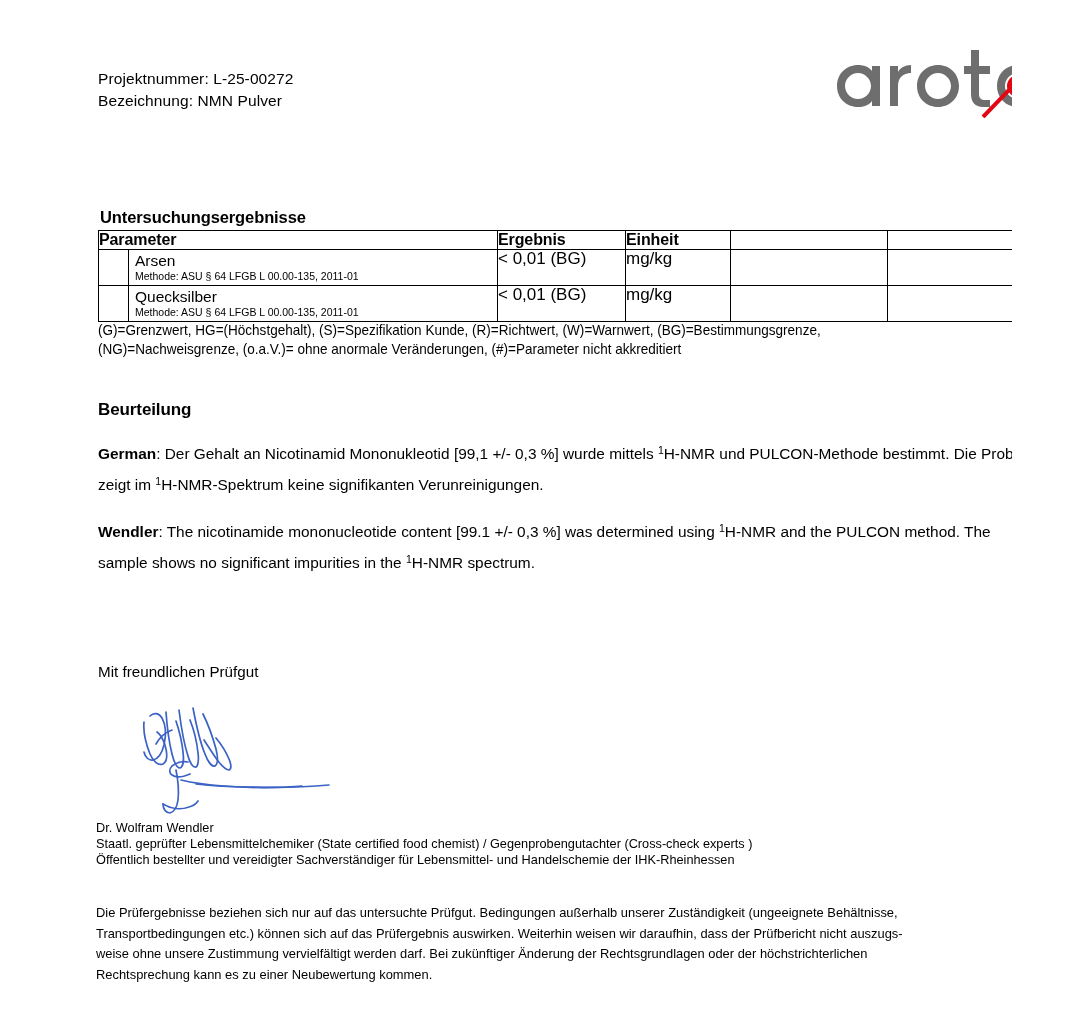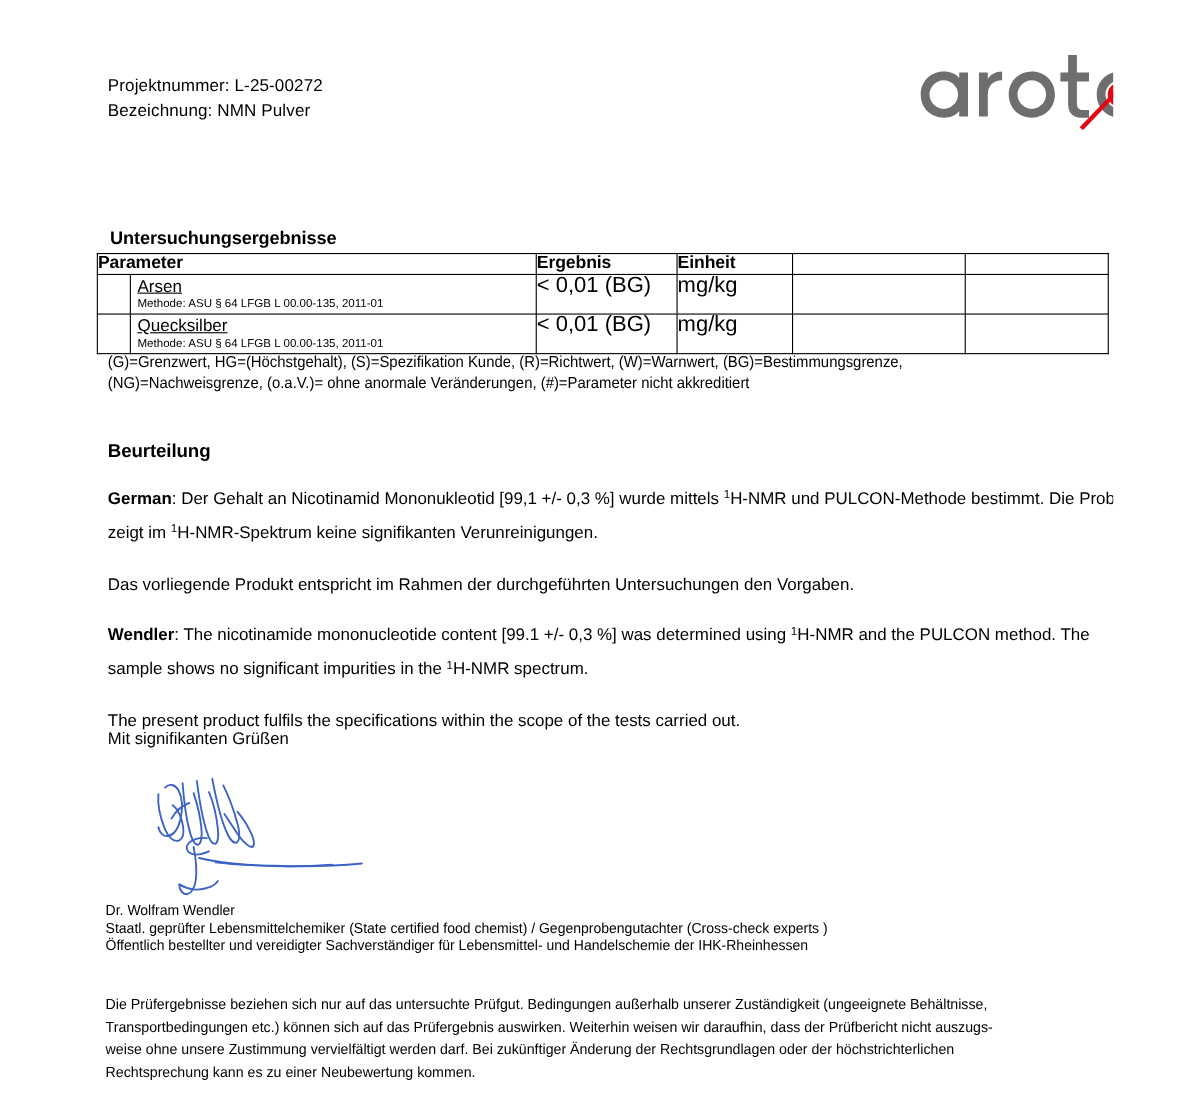--- a/index.html
+++ b/index.html
@@ -48,21 +48,21 @@
     font-weight: bold;
     font-size: 16.5px;
     letter-spacing: -0.1px;
   }
   .heading-results { left: 100px; top: 208px; }
   .heading-assessment { left: 98px; top: 400px; font-size: 17px; }
 
   
   .results-table {
     position: absolute;
-    left: 88px;
+    left: 98px;
     top: 230px;
     width: 919px;
     border-collapse: collapse;
     table-layout: fixed;
     padding-left: 47px;
   }
   .results-table td, .results-table th {
     border: 1.4px solid #000000;
     padding: 0;
     vertical-align: top;
@@ -79,31 +79,30 @@
     font-weight: bold;
     font-size: 16px;
     padding: 2px 0 3px 6px;
     letter-spacing: -0.1px;
   }
   .td-param-name {
     font-size: 15.5px;
     line-height: 18px;
     padding: 2px 0 0 6px;
     white-space: nowrap;
-    text-decoration: underline;
   }
   .td-method {
     font-size: 10.5px;
     line-height: 13px;
     padding: 0 0 2px 6px;
     font-weight: normal;
     white-space: nowrap;
   }
   .td-plain {
-    font-size: 20px;
+    font-size: 17px;
     padding: 3px 0 0 6px;
     white-space: nowrap;
     line-height: 18px;
   }
   .cell-empty { padding: 0; }
 
   
   .table-legend {
     position: absolute;
     left: 98px;
@@ -256,28 +255,26 @@
   <div class="table-legend">
     <div>(G)=Grenzwert, HG=(Höchstgehalt), (S)=Spezifikation Kunde, (R)=Richtwert, (W)=Warnwert, (BG)=Bestimmungsgrenze,</div>
     <div>(NG)=Nachweisgrenze, (o.a.V.)= ohne anormale Veränderungen, (#)=Parameter nicht akkreditiert</div>
   </div>
 
   <div class="section-heading heading-assessment">Beurteilung</div>
 
   <div class="assessment">
     <p class="tight"><span class="lang-label">German</span><span>: Der Gehalt an Nicotinamid Mononukleotid [99,1 +/- 0,3 %] wurde mittels </span><sup class="iso">1</sup><span>H-NMR und PULCON-Methode bestimmt. Die Probe zeigt im </span><sup class="iso">1</sup><span>H-NMR-Spektrum keine signifikanten Verunreinigungen.</span></p>
 
-    <p>Das vorliegende Produkt entspricht im Rahmen der durchgeführten Untersuchungen den Vorgaben.</p>
 
     <p class="tight"><span class="lang-label">Wendler</span><span>: The nicotinamide mononucleotide content [99.1 +/- 0,3 %] was determined using </span><sup class="iso">1</sup><span>H-NMR and the PULCON method. The sample shows no significant impurities in the </span><sup class="iso">1</sup><span>H-NMR spectrum.</span></p>
 
-    <p>The present product fulfils the specifications within the scope of the tests carried out.</p>
-  </div>
-
-  <div class="closing">Mit signifikanten Grüßen</div>
+  </div>
+
+  <div class="closing">Mit freundlichen Prüfgut</div>
 
   <div class="signature-mark">
     <svg width="250" height="118" viewBox="0 0 250 118" xmlns="http://www.w3.org/2000/svg">
       <g fill="none" stroke="#3B62C4" stroke-width="1.7" stroke-linecap="round" stroke-linejoin="round">
         <path d="M8 22c-1 10 2 22 6 32 3 7 8 12 13 10 5-3 4-12 2-19-2-6-5-11-8-13"></path>
         <path d="M14 16c4-4 9-3 12 2 4 7 4 18 2 27-2 8-6 14-11 15-4 1-8-3-9-8"></path>
         <path d="M30 12c1 14 3 30 6 42 2 8 5 14 8 14 3-1 4-8 3-16-1-10-4-22-7-31"></path>
         <path d="M43 10c2 16 5 34 9 46 2 7 5 12 8 11 2-1 3-7 2-14-1-10-4-23-8-33"></path>
         <path d="M57 8c3 16 7 34 12 46 3 8 7 13 10 12 3-2 3-9 1-17-3-11-8-25-13-35"></path>
         <path d="M68 40c4 6 9 14 14 21 4 5 8 9 11 9 3-1 2-6 0-11-3-7-8-15-13-21"></path>

